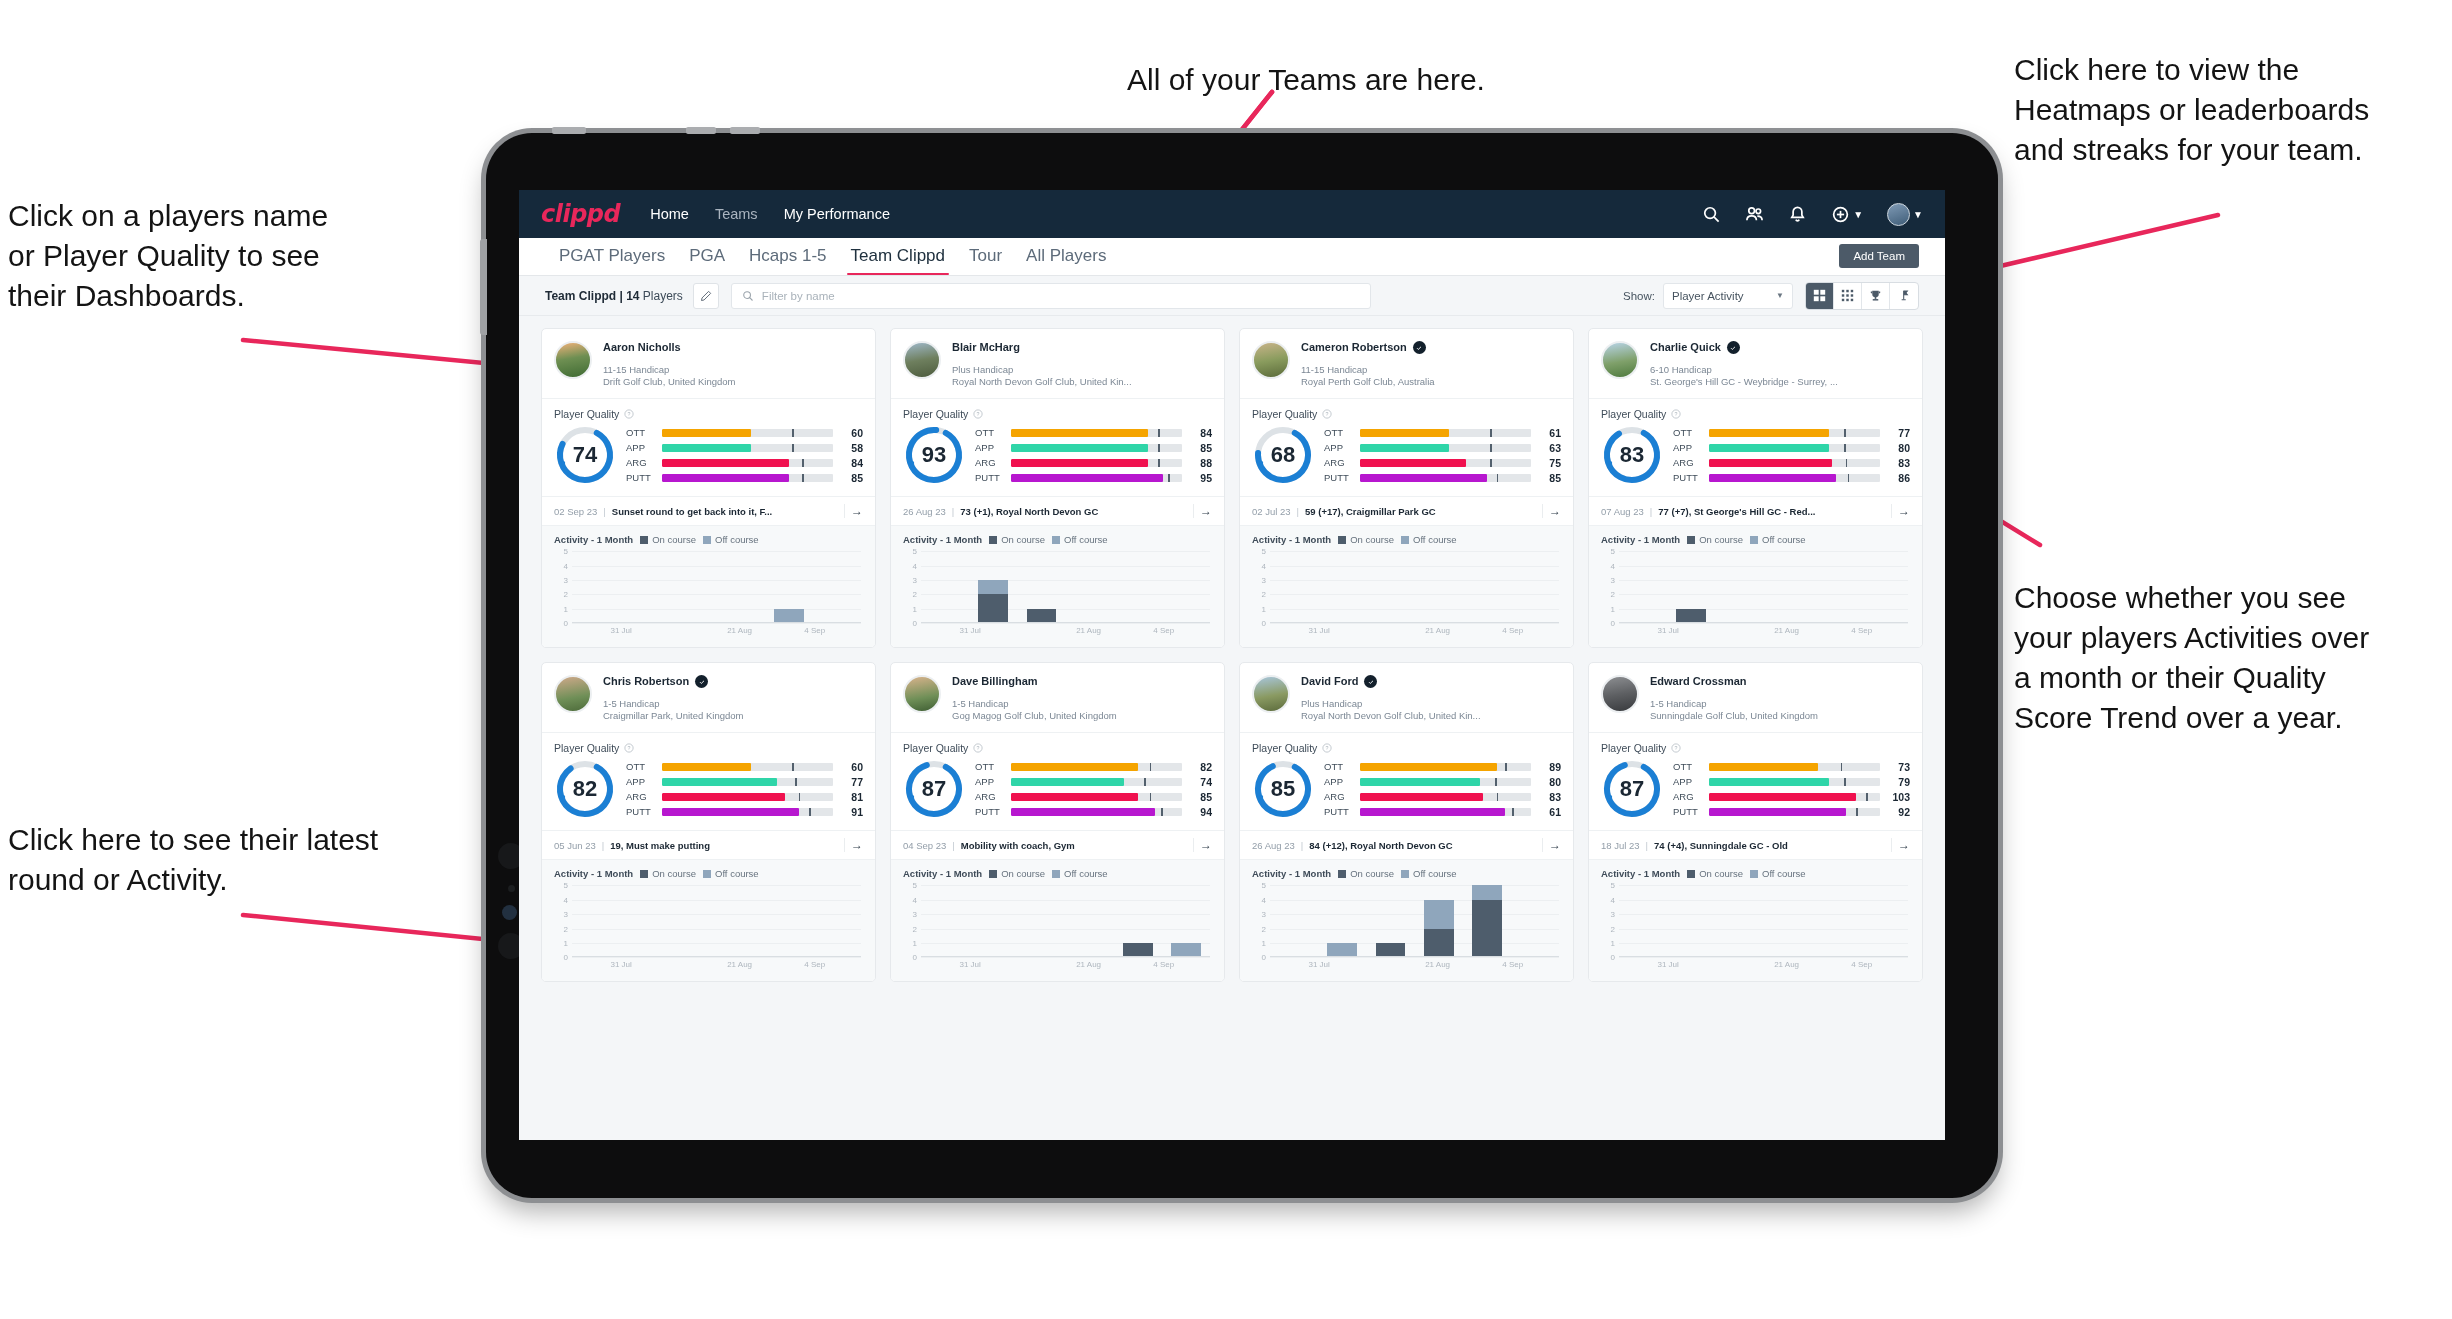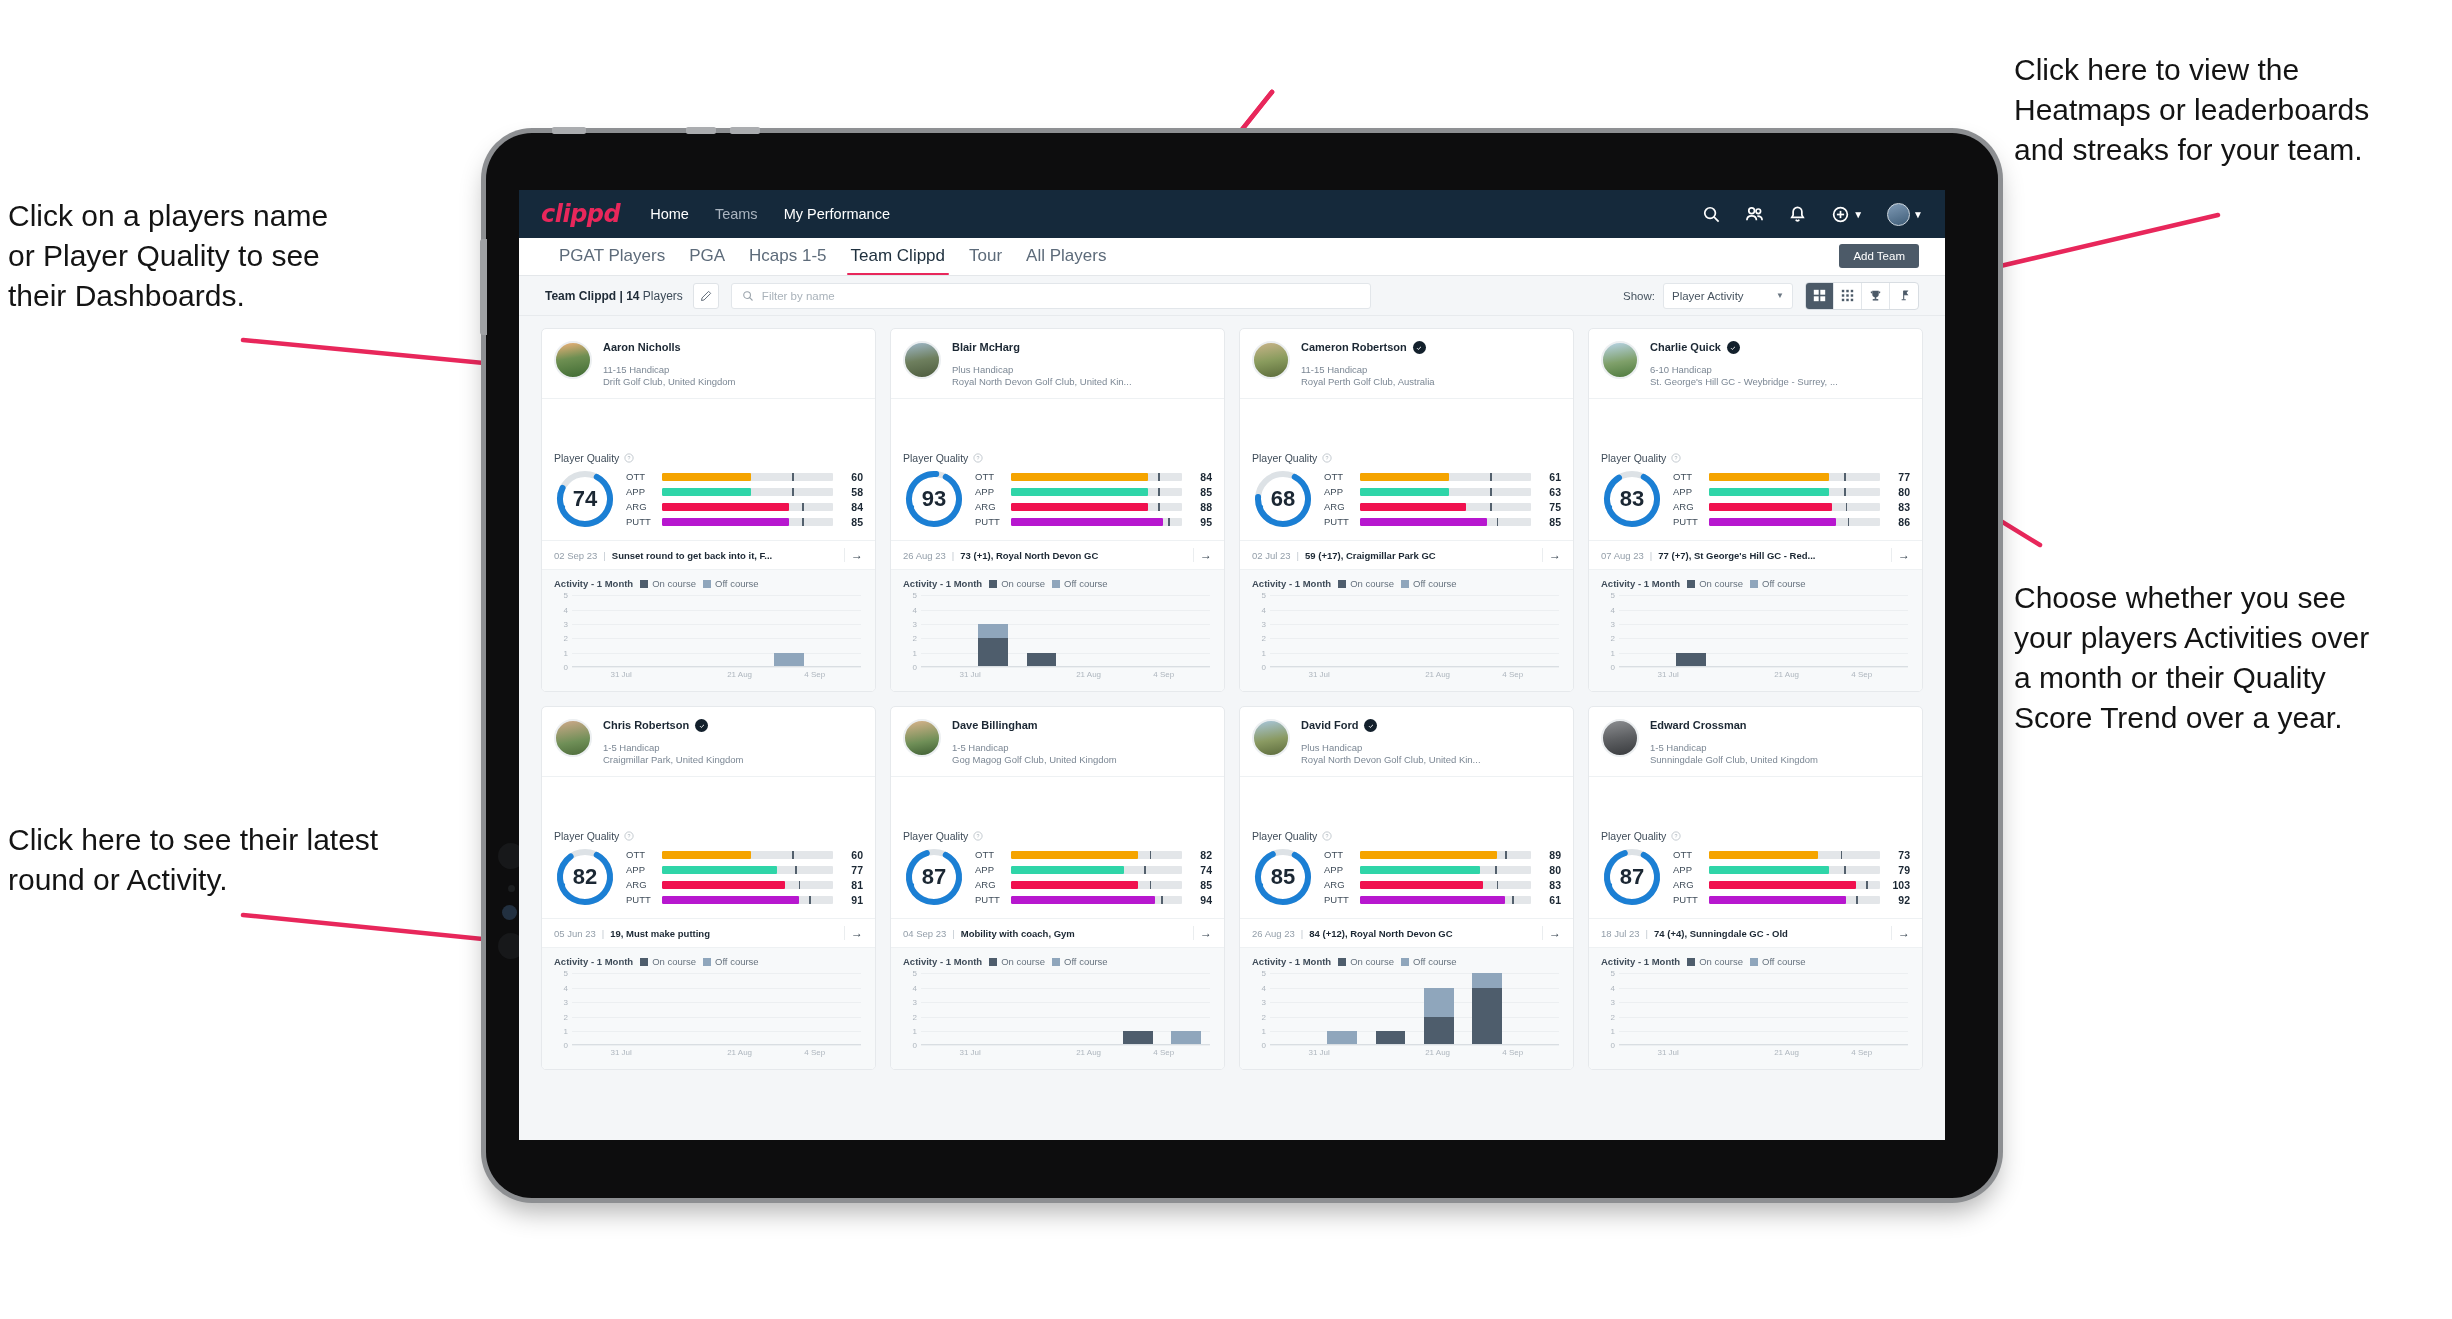--- a/index.html
+++ b/index.html
@@ -161,21 +161,21 @@
     width:13px; height:13px; border-radius:50%; background:#13202c;
     display:inline-flex; align-items:center; justify-content:center;
     flex:0 0 13px;
   }
   .phandicap { font-size: 9.5px; color:#7b8794; margin-top:10px; }
   .pclub { font-size: 9.5px; color:#7b8794; margin-top:1px;
            white-space:nowrap; overflow:hidden; text-overflow:ellipsis; }
 
   .pq-section { padding: 9px 12px 10px 12px; border-bottom:1px solid #eef1f3; }
   .pq-title { font-size: 10.5px; color:#3f4c59; display:flex;
-              align-items:center; gap:5px; margin-bottom: 4px; margin-top: 44px; }
+              align-items:center; gap:5px; margin-bottom: 4px; }
   .pq-body { display:flex; align-items:center; gap: 10px; }
   .ring { position:relative; width:62px; height:62px; flex:0 0 62px; }
   .ring svg { display:block; }
   .ring .val {
     position:absolute; inset:0; display:flex; align-items:center;
     justify-content:center; font-size:22px; font-weight:600; color:#1b2733;
   }
   .metrics { flex:1; display:flex; flex-direction:column; gap: 3px; }
   .mrow { display:flex; align-items:center; gap:6px; }
   .mlabel { font-size: 9.5px; color:#3f4c59; width: 30px; flex:0 0 30px; }
@@ -223,20 +223,21 @@
   .seg-on { background:#4e5d6c; }
   .xaxis { position:absolute; left:18px; right:2px; bottom:0; height:13px; }
   .xlab { position:absolute; font-size:8px; color:#aeb6be;
           transform: translateX(-50%); }
 </style>
 </head>
 <body>
 
 <div id="root">
 
+  <div class="anno" style="left:1127px; top:60px;">All of your Teams are here.</div>
 
   <div class="anno" style="left:2014px; top:50px;">Click here to view the
 Heatmaps or leaderboards
 and streaks for your team.</div>
 
   <div class="anno" style="left:8px; top:196px;">Click on a players name
 or Player Quality to see
 their Dashboards.</div>
 
   <div class="anno" style="left:2014px; top:578px;">Choose whether you see

